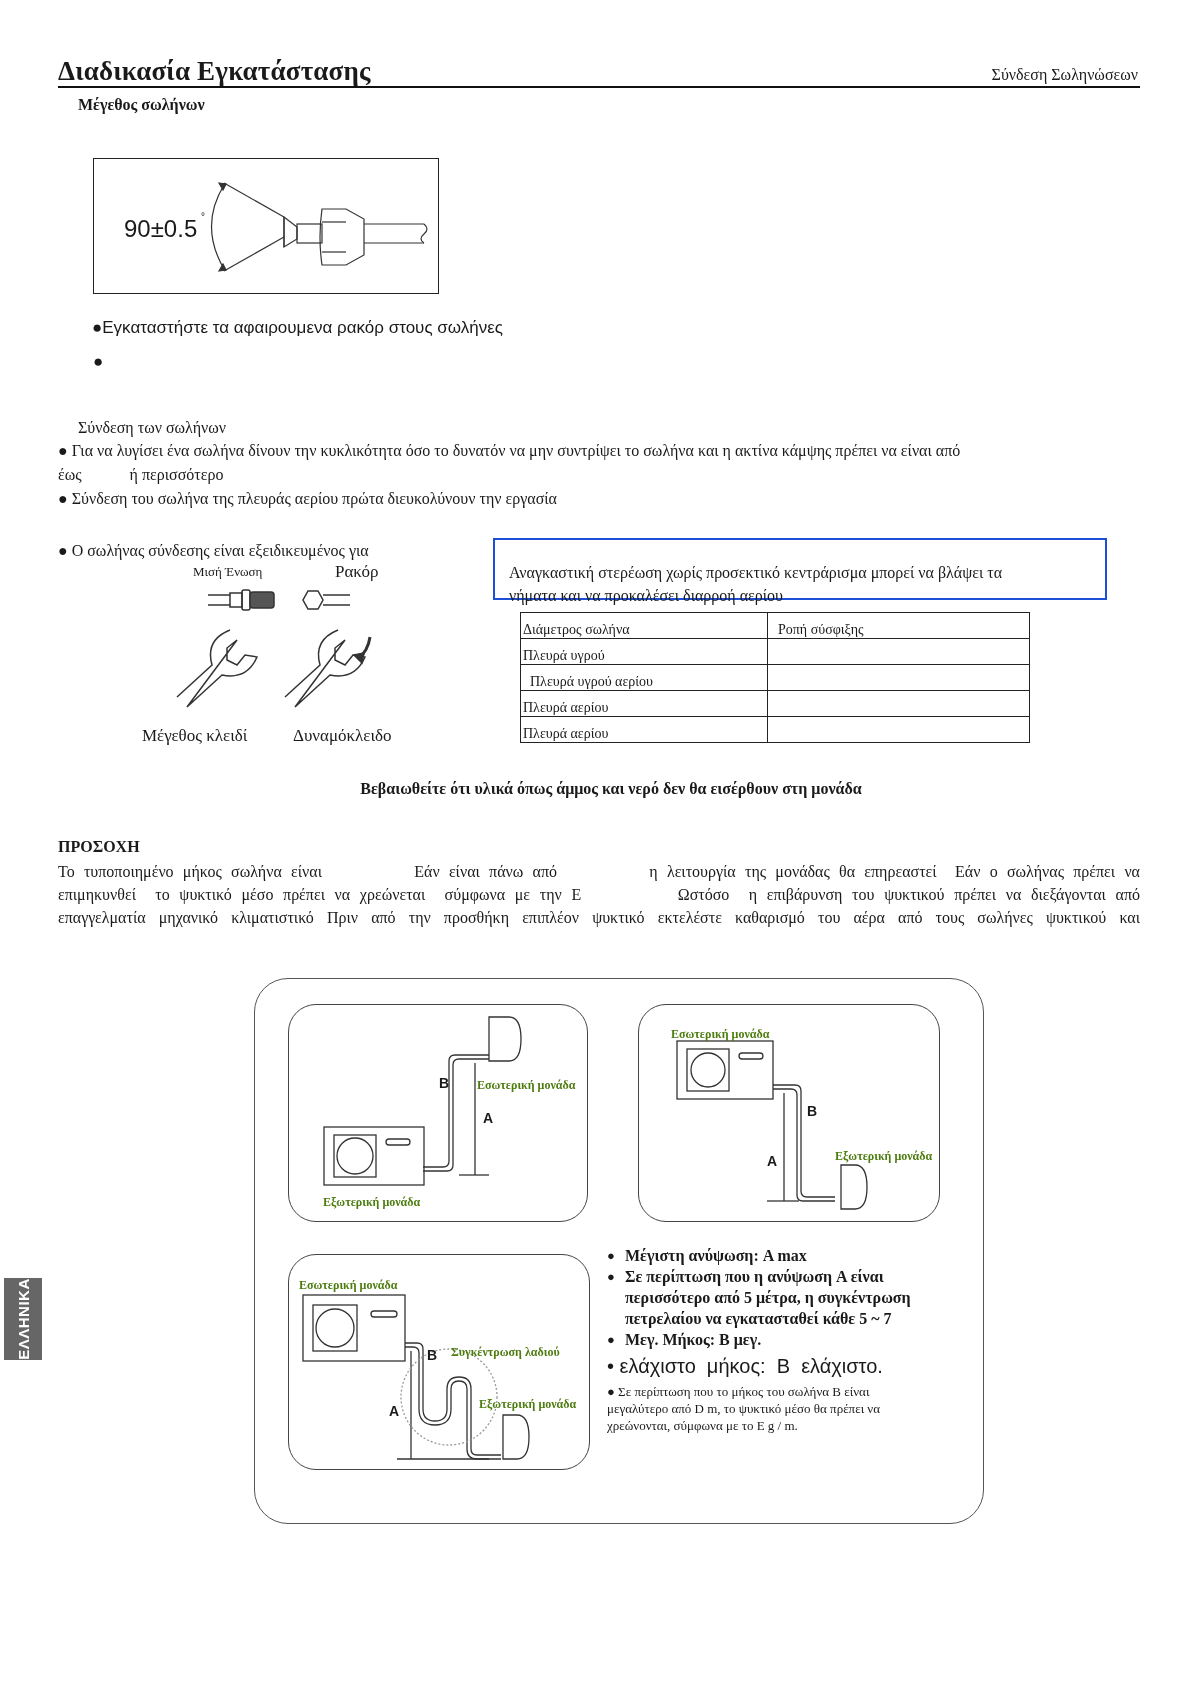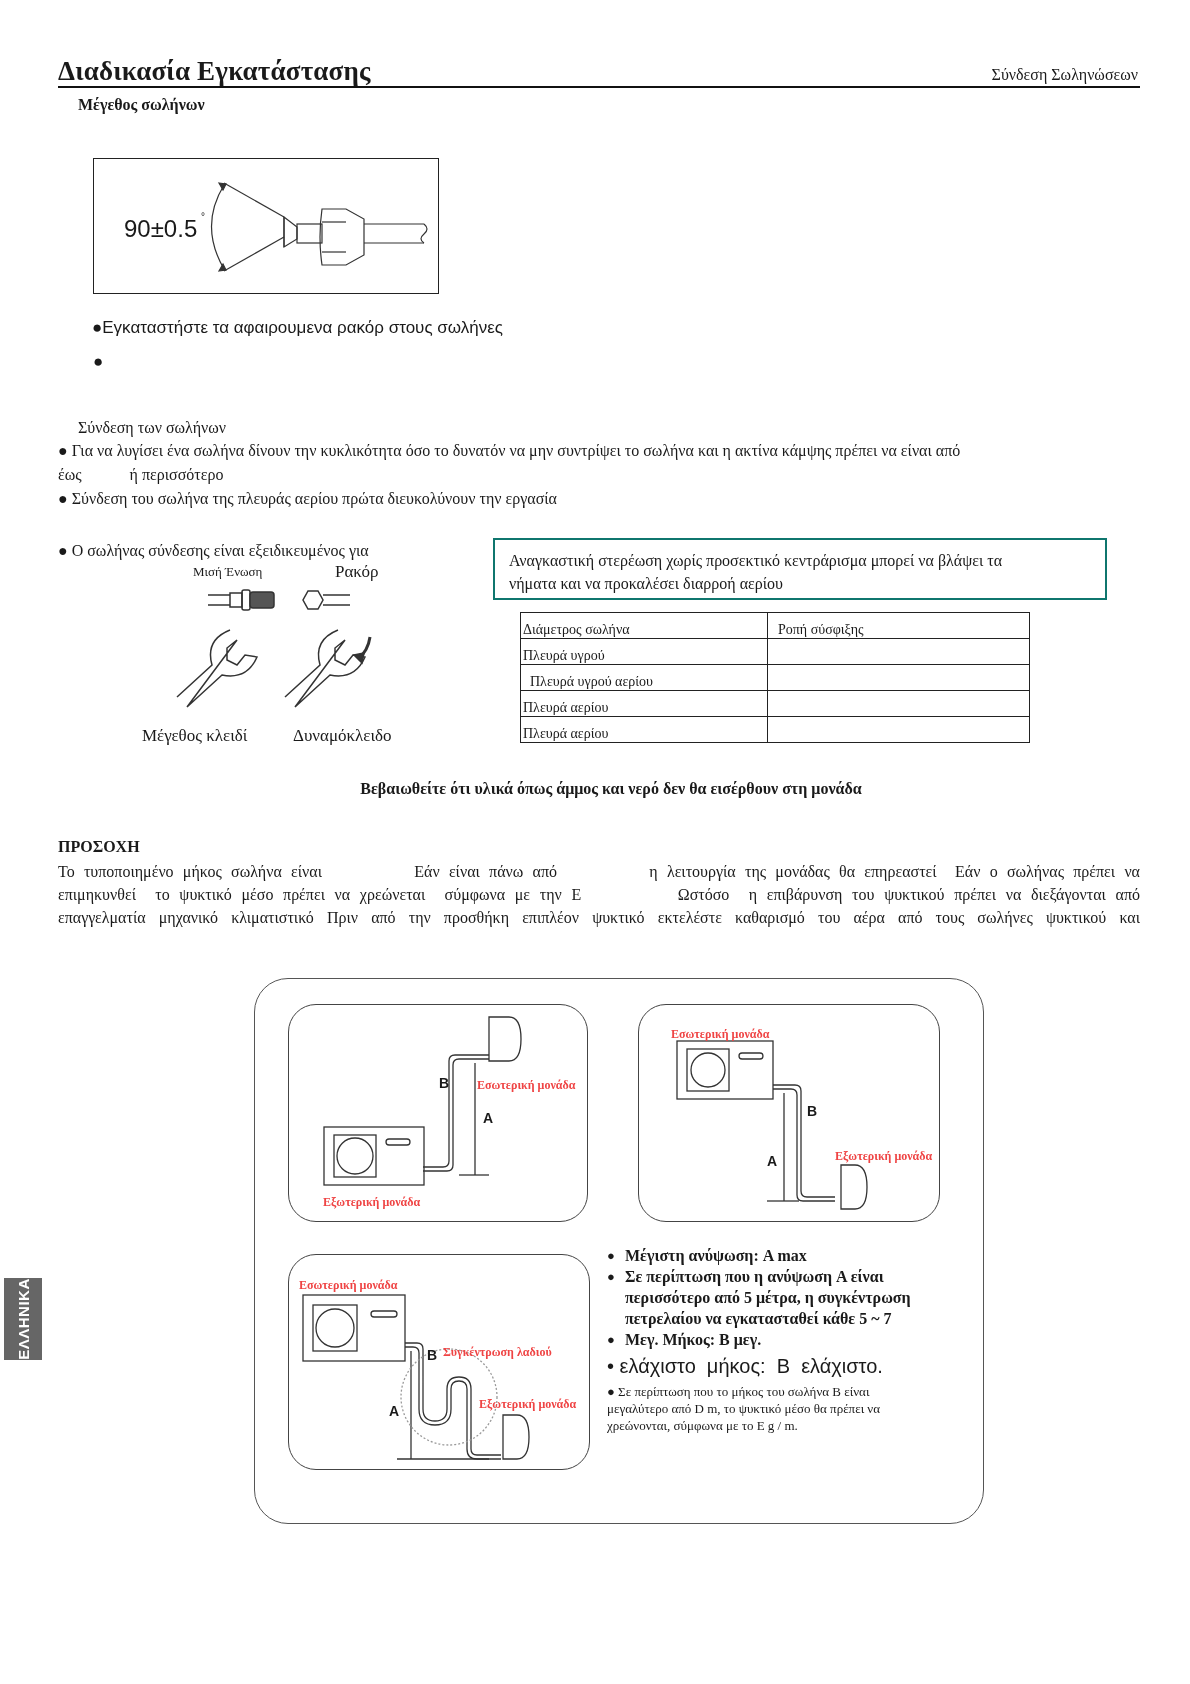--- a/index.html
+++ b/index.html
@@ -7,33 +7,33 @@
          font-family:"Liberation Serif", serif; color:#1a1a1a; }
   .abs { position:absolute; }
   .sans { font-family:"Liberation Sans", sans-serif; }
   .title { left:58px; top:56px; font-size:27px; font-weight:bold; letter-spacing:0.2px; }
   .header-rule { left:58px; top:86px; width:1082px; height:2px; background:#111; }
   .section-ref { right:52px; top:66px; font-size:16px; }
   .subhead { left:78px; top:96px; font-size:16px; font-weight:bold; }
   .flare-box { left:93px; top:158px; width:346px; height:136px; border:1.5px solid #222; box-sizing:border-box; }
   .p { font-size:16px; line-height:23px; }
   .sans-line { font-size:17px; }
-  .warn-box { left:493px; top:538px; width:614px; height:62px; border:2px solid #0f766e; box-sizing:border-box;
-              padding:9px 14px; font-size:16px; line-height:23px; text-align:justify; text-align-last:left; }
+  .warn-box { left:493px; top:538px; width:614px; height:62px; border:2px solid #1d4ed8; box-sizing:border-box;
+              padding:21px 14px; font-size:16px; line-height:23px; text-align:justify; text-align-last:left; }
   table.torque { position:absolute; left:520px; top:612px; width:510px; border-collapse:collapse; font-size:14px; }
   table.torque td { border:1px solid #222; height:25px; padding:0 2px; vertical-align:bottom; }
   table.torque td.c1 { width:242px; }
   .center-bold { left:16px; width:1190px; top:780px; text-align:center; font-size:16px; font-weight:bold; }
   .caution-head { left:58px; top:838px; font-size:16px; font-weight:bold; }
   .caution-body { left:58px; top:860px; width:1082px; font-size:16px; line-height:23px; text-align:justify; }
   .caution-body span.line { display:block; text-align:justify; text-align-last:justify; }
   .caution-body span.last { text-align-last:left; }
   .diagram-frame { left:254px; top:978px; width:730px; height:546px; border:1.5px solid #555; border-radius:34px; box-sizing:border-box; }
   .mini { position:absolute; border:1.5px solid #444; border-radius:28px; box-sizing:border-box; }
-  .lbl-sm { font-size:12px; font-weight:bold; font-family:"Liberation Serif", serif; color:#ef4444; }
+  .lbl-sm { font-size:12px; font-weight:bold; font-family:"Liberation Serif", serif; color:#4d7c0f; }
   .notes { left:607px; top:1245px; font-size:16px; font-weight:bold; line-height:21px; }
   .notes .item { position:relative; padding-left:18px; }
   .notes .item::before { content:"●"; position:absolute; left:0; font-size:13px; }
   .lang-tab { left:4px; top:1278px; width:38px; height:82px; background:#666; color:#fff; }
   .lang-tab span { position:absolute; left:50%; top:50%; transform:translate(-50%,-50%) rotate(-90deg);
                    font-family:"Liberation Sans", sans-serif; font-weight:bold; font-size:15px; letter-spacing:0.5px; }
 </style>
 </head>
 <body>
 
@@ -184,21 +184,21 @@
       <rect x="82" y="56" width="26" height="6" rx="3"></rect>
       <path d="M116 88 h12 q6 0 6 6 v60 q0 12 12 12 q12 0 12 -12 v-20 q0 -12 12 -12 q12 0 12 12 v60 q0 6 6 6 h24"></path>
       <path d="M116 92 h8 q6 0 6 6 v56 q0 16 16 16 q16 0 16 -16 v-20 q0 -8 8 -8 q8 0 8 8 v60 q0 10 10 10 h24"></path>
       <line x1="122" y1="96" x2="122" y2="204"></line>
       <line x1="108" y1="204" x2="200" y2="204"></line>
       <circle cx="160" cy="142" r="48" stroke="#999" stroke-dasharray="2 2"></circle>
       <path d="M214 160 h14 q12 0 12 22 q0 22 -12 22 h-14 z"></path>
     </g>
   </svg>
   <span class="abs lbl-sm" style="left:10px;top:23px;">Εσωτερική μονάδα</span>
-  <span class="abs lbl-sm" style="left:154px;top:90px;">Συγκέντρωση λαδιού</span>
+  <span class="abs lbl-sm" style="left:162px;top:90px;">Συγκέντρωση λαδιού</span>
   <span class="abs sans" style="left:138px;top:92px;font-weight:bold;font-size:14px;">B</span>
   <span class="abs sans" style="left:100px;top:148px;font-weight:bold;font-size:14px;">A</span>
   <span class="abs lbl-sm" style="left:190px;top:142px;">Εξωτερική μονάδα</span>
 </div>
 
 <div class="abs notes" style="width:340px;">
   <div class="item">Μέγιστη ανύψωση: A max</div>
   <div class="item">Σε περίπτωση που η ανύψωση A είναι περισσότερο από 5 μέτρα, η συγκέντρωση πετρελαίου να εγκατασταθεί κάθε 5 ~ 7</div>
   <div class="item">Μεγ. Μήκος: B μεγ.</div>
   <div class="sans" style="font-weight:normal;font-size:20px;margin-top:6px;white-space:pre;">• ελάχιστο  μήκος:  B  ελάχιστο.</div>

